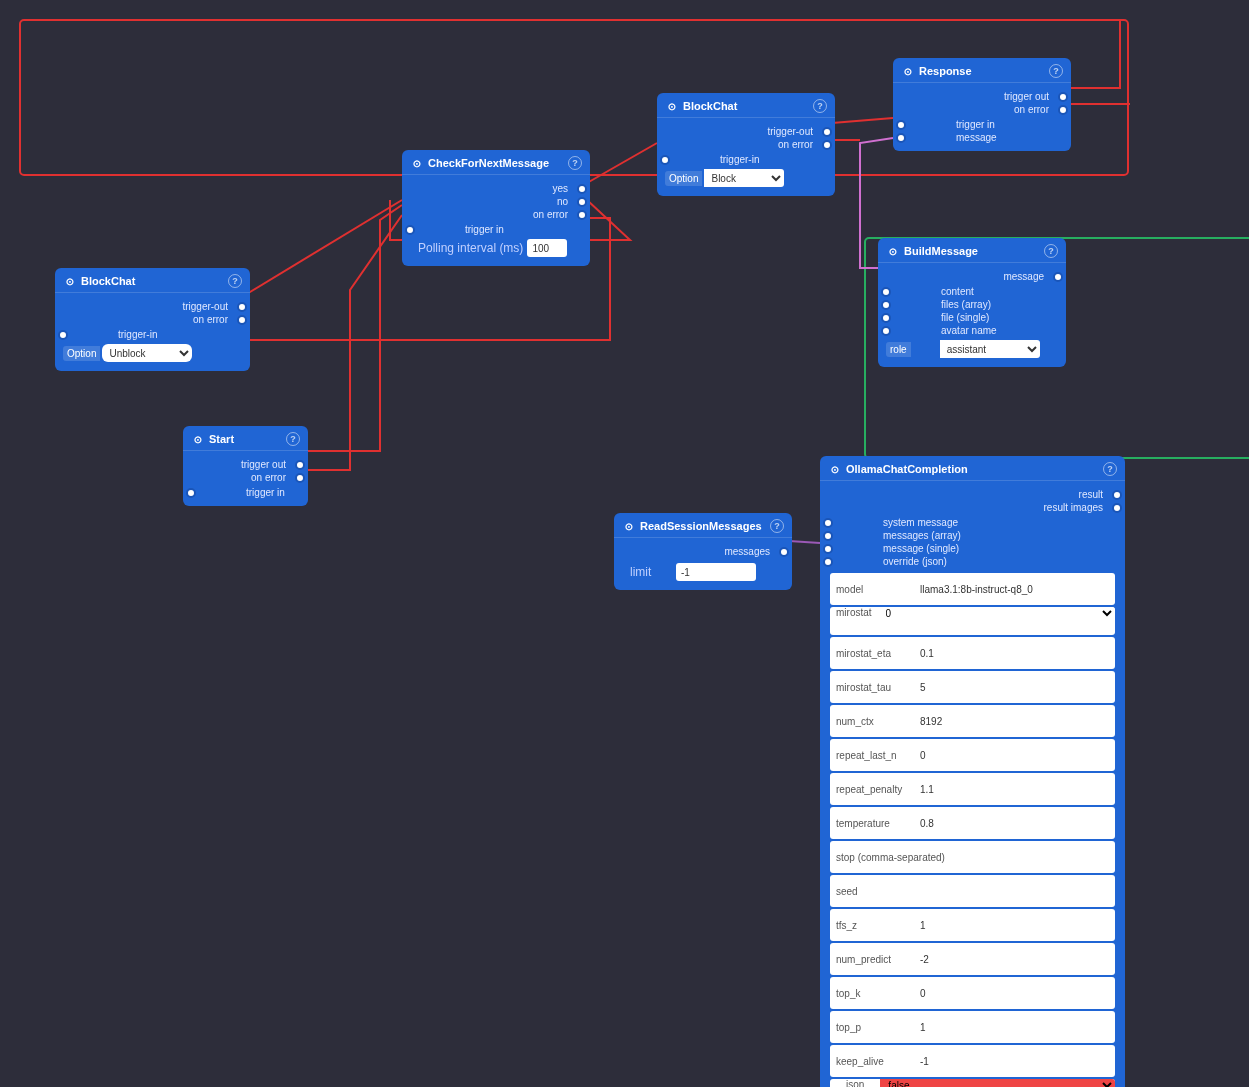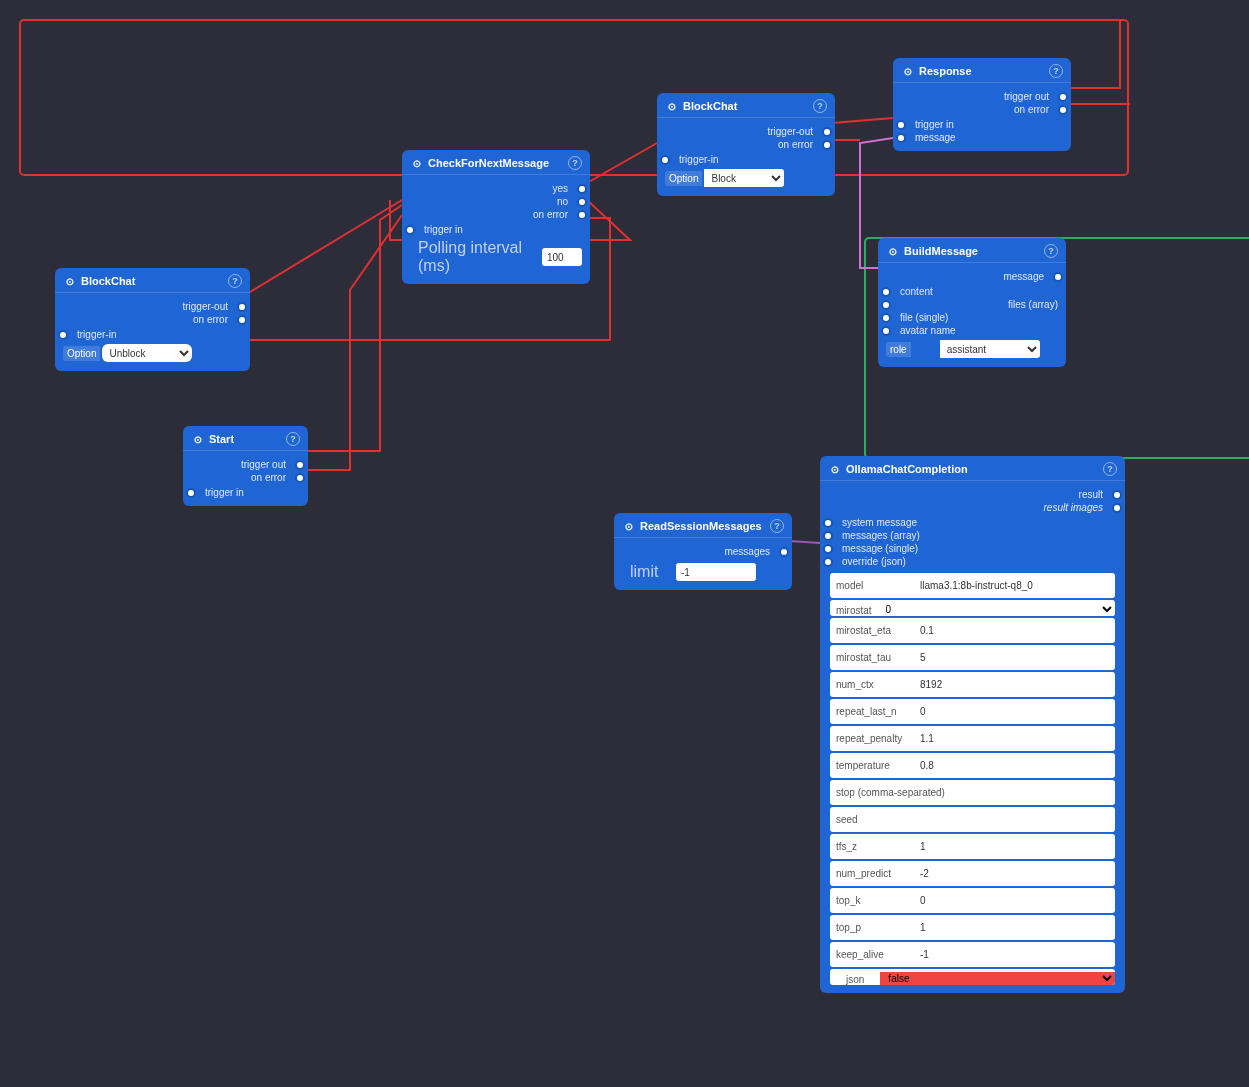--- a/index.html
+++ b/index.html
@@ -67,29 +67,30 @@
     }
     .port.right {
       right: -5px;
     }
     .port.left {
       left: -5px;
     }
     .port-label {
       font-size: 10px;
       color: #e0e8ff;
+      margin-left: 41px;
     }
     .field-row {
       display: flex;
       align-items: center;
       gap: 4px;
       margin: 3px 0;
     }
     .field-label {
-      font-size: 16px;
+      font-size: 12px;
       color: #c0d0ff;
       min-width: 50px;
       padding-left: 8px;
     }
     .field-input {
       background: #fff;
       color: #333;
       border: none;
       border-radius: 3px;
       padding: 2px 5px;
@@ -148,21 +149,21 @@
       color: rgba(255,255,255,0.7);
     }
     
     .ollama-field {
       background: #fff;
       color: #333;
       border-radius: 3px;
       margin: 2px 0;
       padding: 2px 6px;
       font-size: 10px;
-      height: 25px;
+      height: 32px;
       display: flex;
       align-items: center;
       gap: 4px;
       width: 100%;
     }
     .ollama-field input {
       background: transparent;
       border: none;
       outline: none;
       font-size: 10px;
@@ -172,23 +173,23 @@
     .ollama-field-label {
       color: #555;
       min-width: 80px;
     }
     .ollama-select-row {
       background: #fff;
       color: #333;
       border-radius: 3px;
       margin: 2px 0;
       font-size: 10px;
-      height: 16px;
-      display: flex;
-      align-items: flex-end;
+      height: 28px;
+      display: flex;
+      align-items: flex-start;
       width: 100%;
       overflow: hidden;
     }
     .ollama-select-row select {
       border: none;
       background: transparent;
       font-size: 10px;
       flex: 1;
       padding: 0 4px;
     }
@@ -358,21 +359,21 @@
   </div>
   <div class="node-body">
     <div class="port-row" style="position:relative; padding-right:14px;">
       <span class="port-label">message</span>
       <div class="port right"></div>
     </div>
     <div class="port-row left" style="position:relative; padding-left:14px; margin-top:4px;">
       <div class="port left"></div>
       <span class="port-label">content</span>
     </div>
-    <div class="port-row left" style="position:relative; padding-left:14px;justify-content:flex-end;">
+    <div class="port-row left" style="position:relative; padding-left:14px;">
       <div class="port left"></div>
       <span class="port-label">files (array)</span>
     </div>
     <div class="port-row left" style="position:relative; padding-left:14px;">
       <div class="port left"></div>
       <span class="port-label">file (single)</span>
     </div>
     <div class="port-row left" style="position:relative; padding-left:14px;">
       <div class="port left"></div>
       <span class="port-label">avatar name</span>
@@ -439,21 +440,21 @@
       <span>OllamaChatCompletion</span>
     </div>
     <div class="help-btn">?</div>
   </div>
   <div class="node-body">
 
     <div class="port-row" style="position:relative; padding-right:14px;">
       <span class="port-label">result</span>
       <div class="port right"></div>
     </div>
-    <div class="port-row" style="position:relative; padding-right:14px;font-style:italic;">
+    <div class="port-row" style="position:relative; padding-right:14px;">
       <span class="port-label">result images</span>
       <div class="port right"></div>
     </div>
 
     <div class="port-row left" style="position:relative; padding-left:14px; margin-top:4px;">
       <div class="port left"></div>
       <span class="port-label">system message</span>
     </div>
     <div class="port-row left" style="position:relative; padding-left:14px;">
       <div class="port left"></div>

